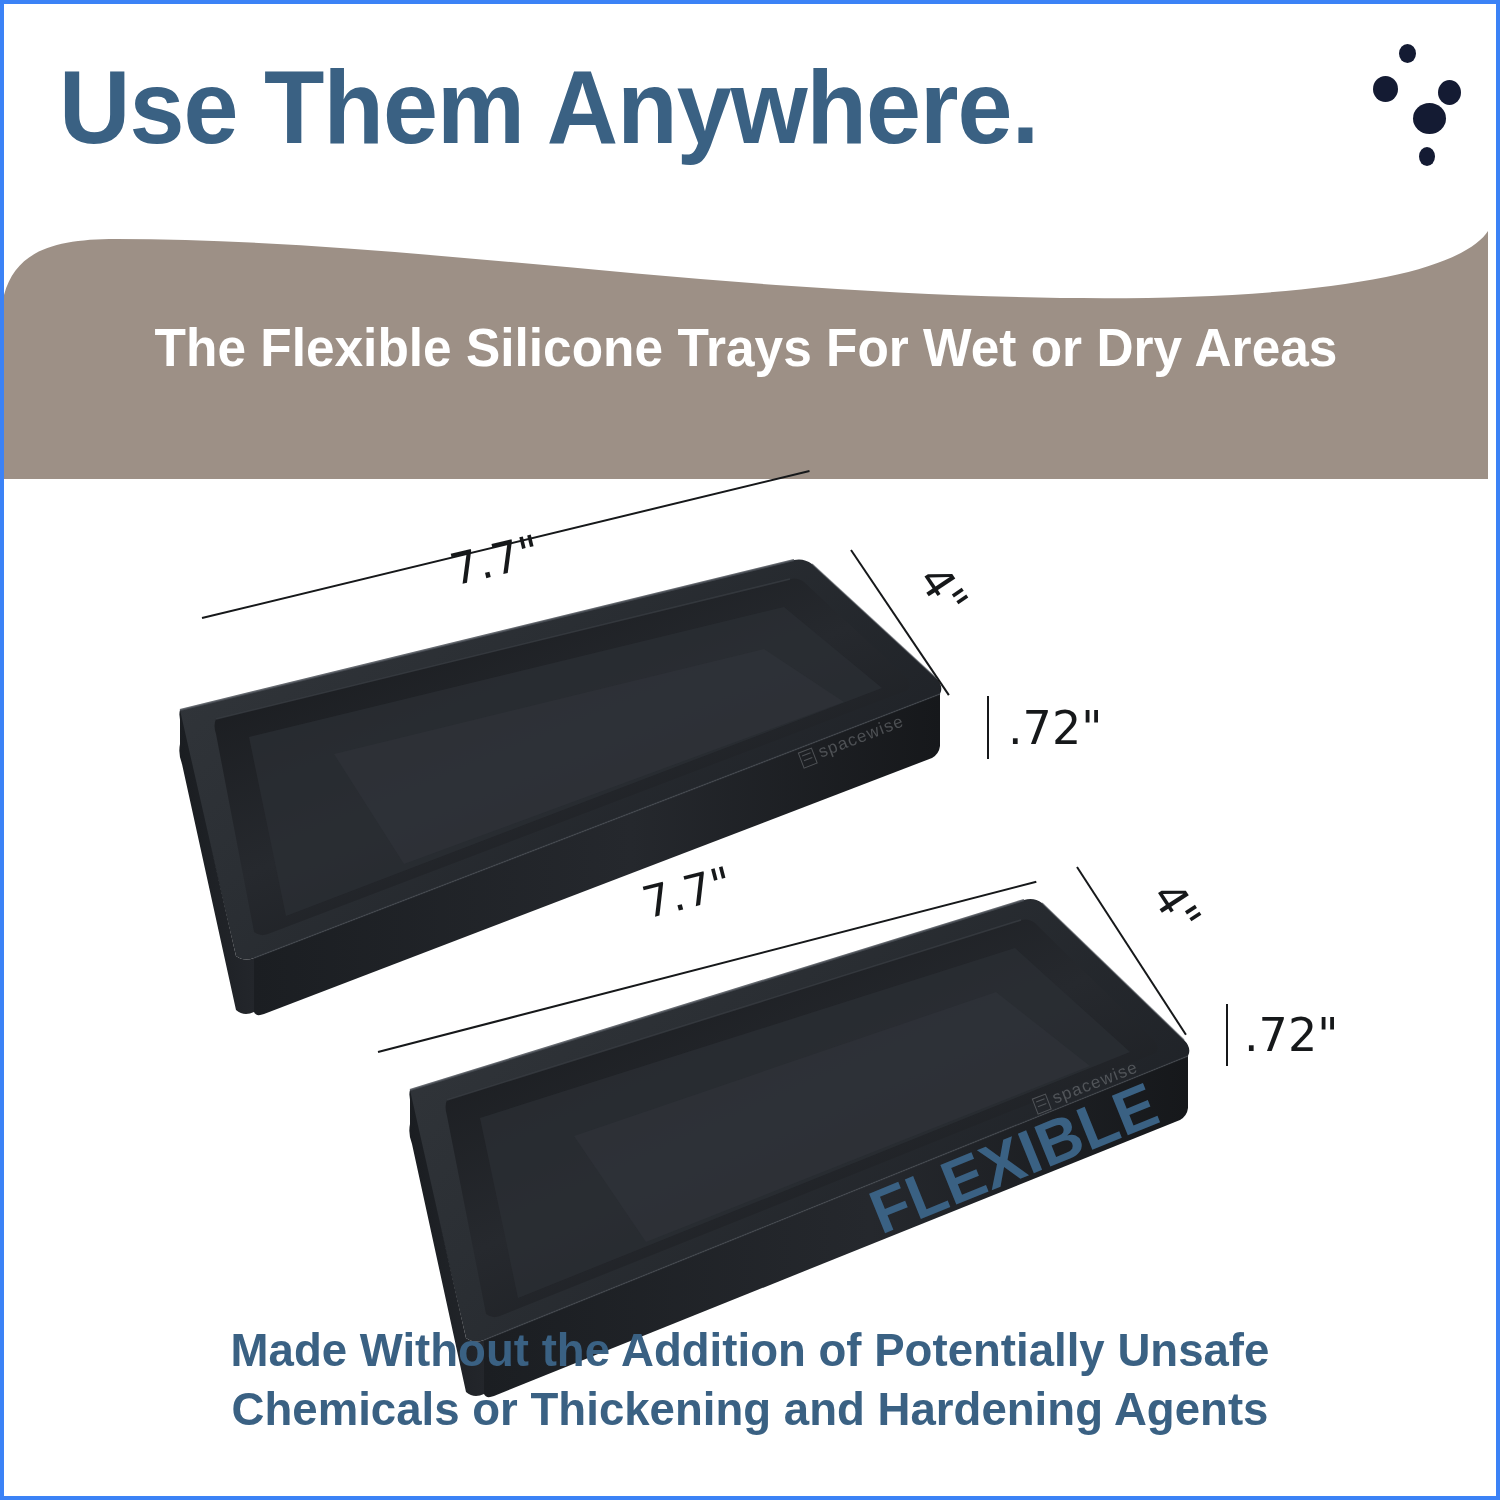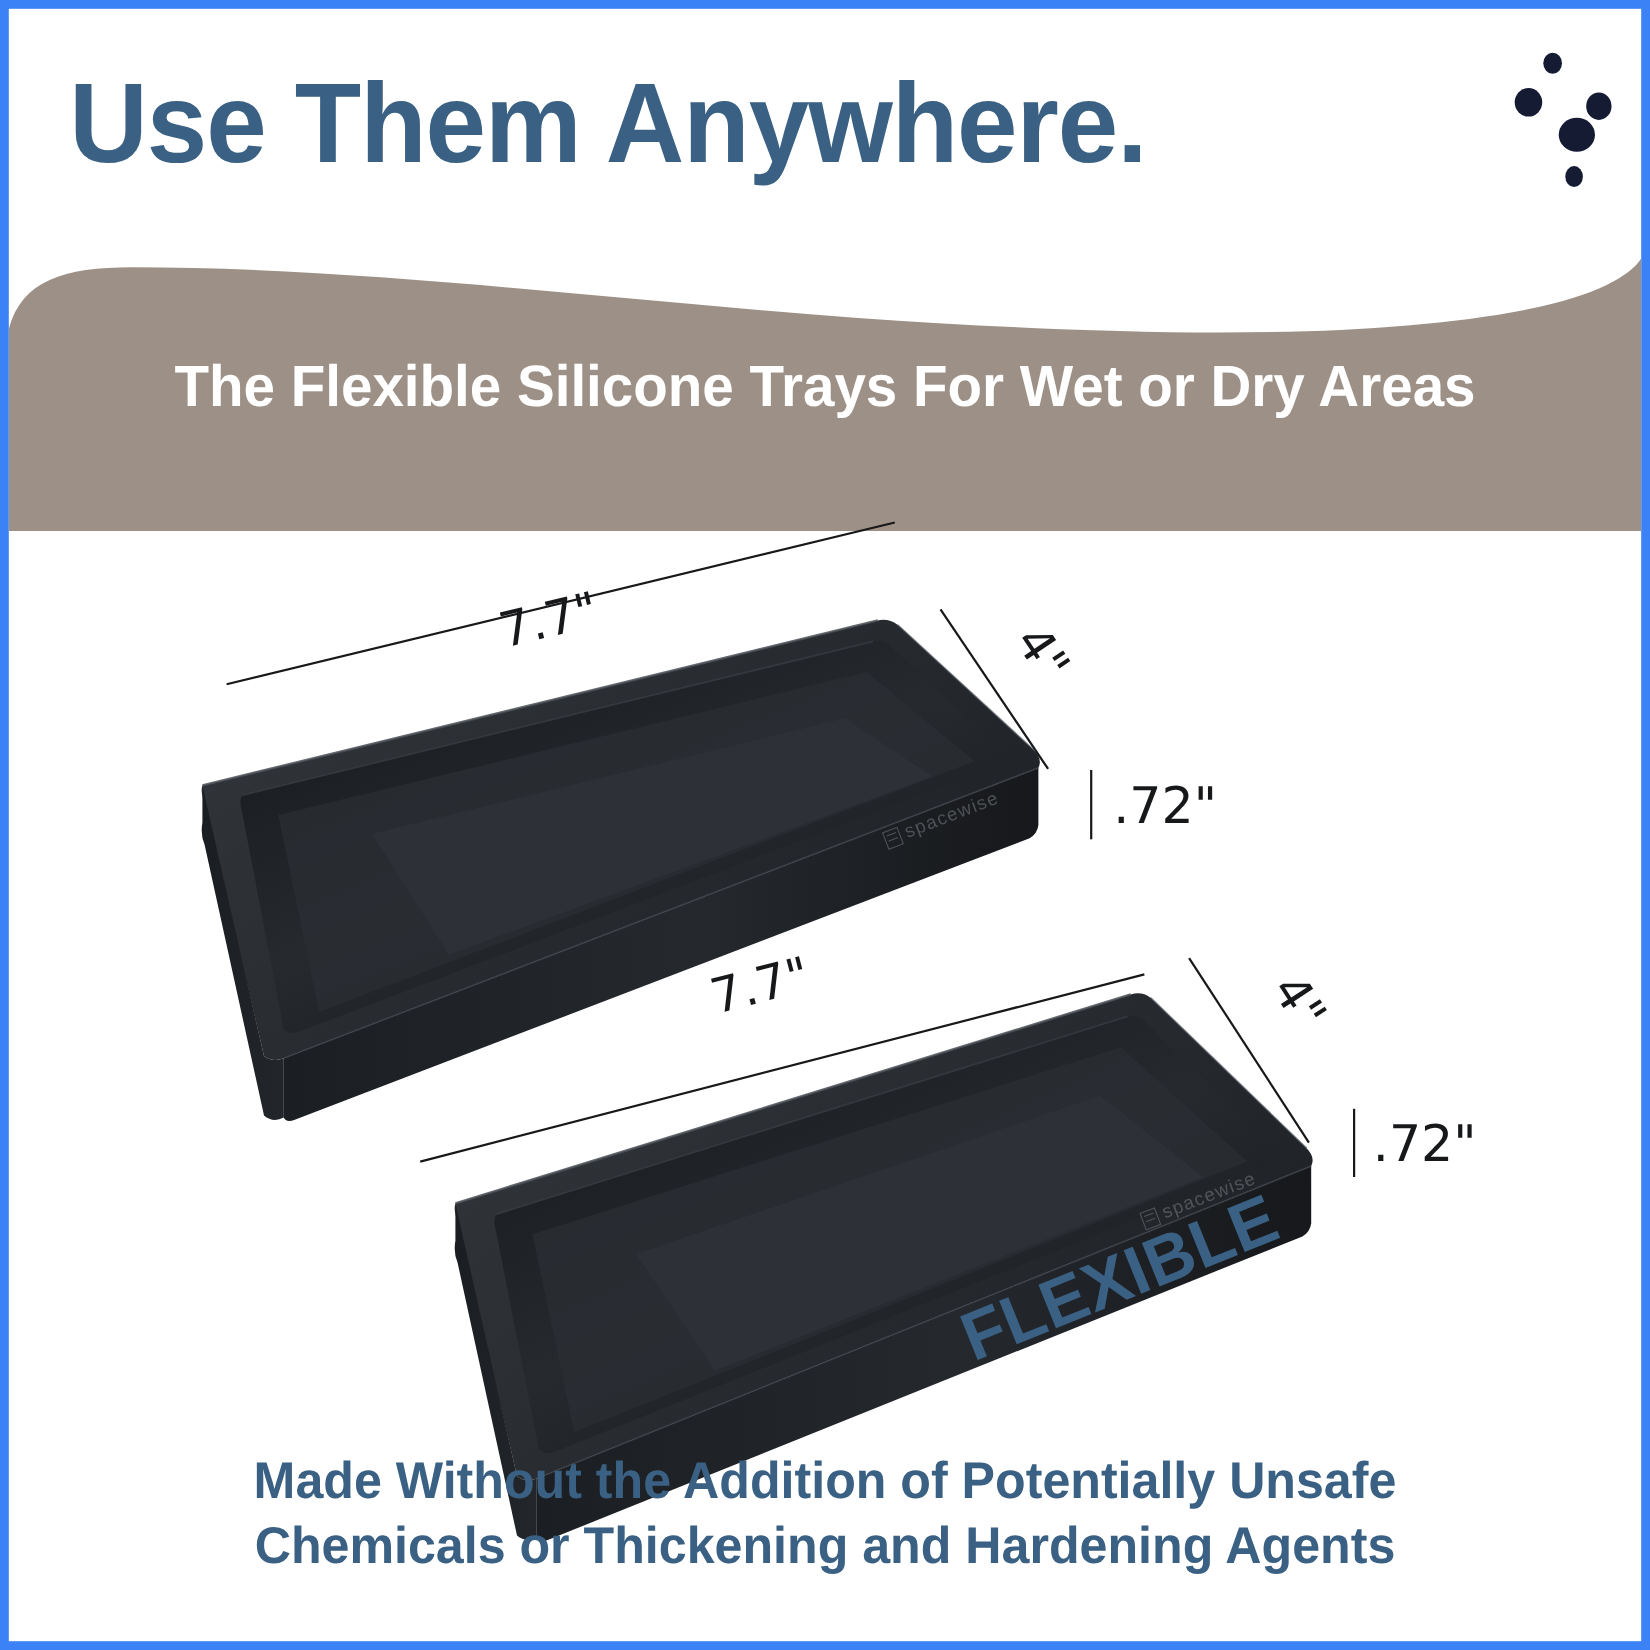--- a/index.html
+++ b/index.html
@@ -7,21 +7,21 @@
     width:1500px;height:1500px;
     background:#ffffff;
     font-family:"Liberation Sans", sans-serif;
     overflow:hidden;
   }
   #canvas{
     position:relative;
     width:1500px;height:1500px;
     background:#ffffff;
     box-sizing:border-box;
-    border:8px solid #3b82f6;
+    border:4px solid #3b82f6;
     overflow:hidden;
   }
 
   
   #headline{
     position:absolute;
     left:55px; top:52px;
     font-size:103px;
     line-height:1.0;
     font-weight:bold;

